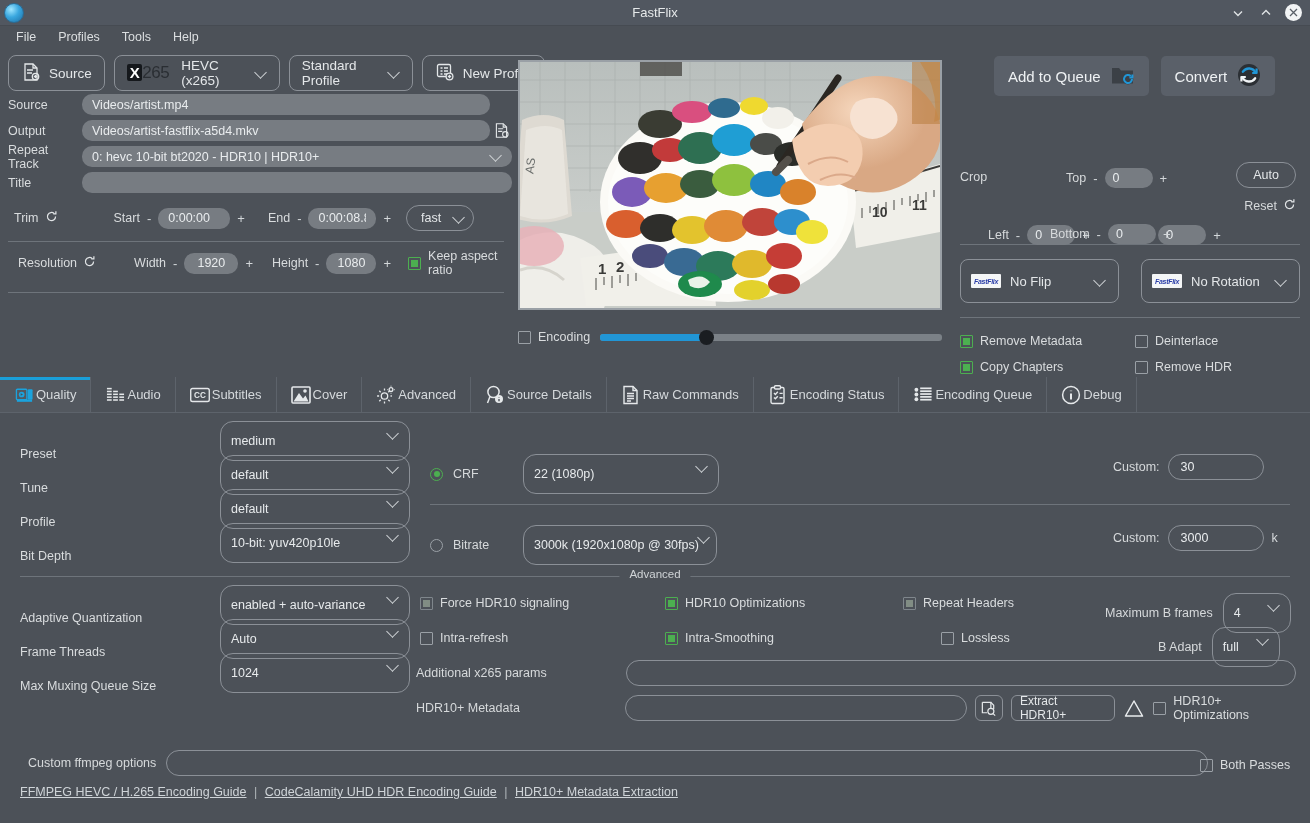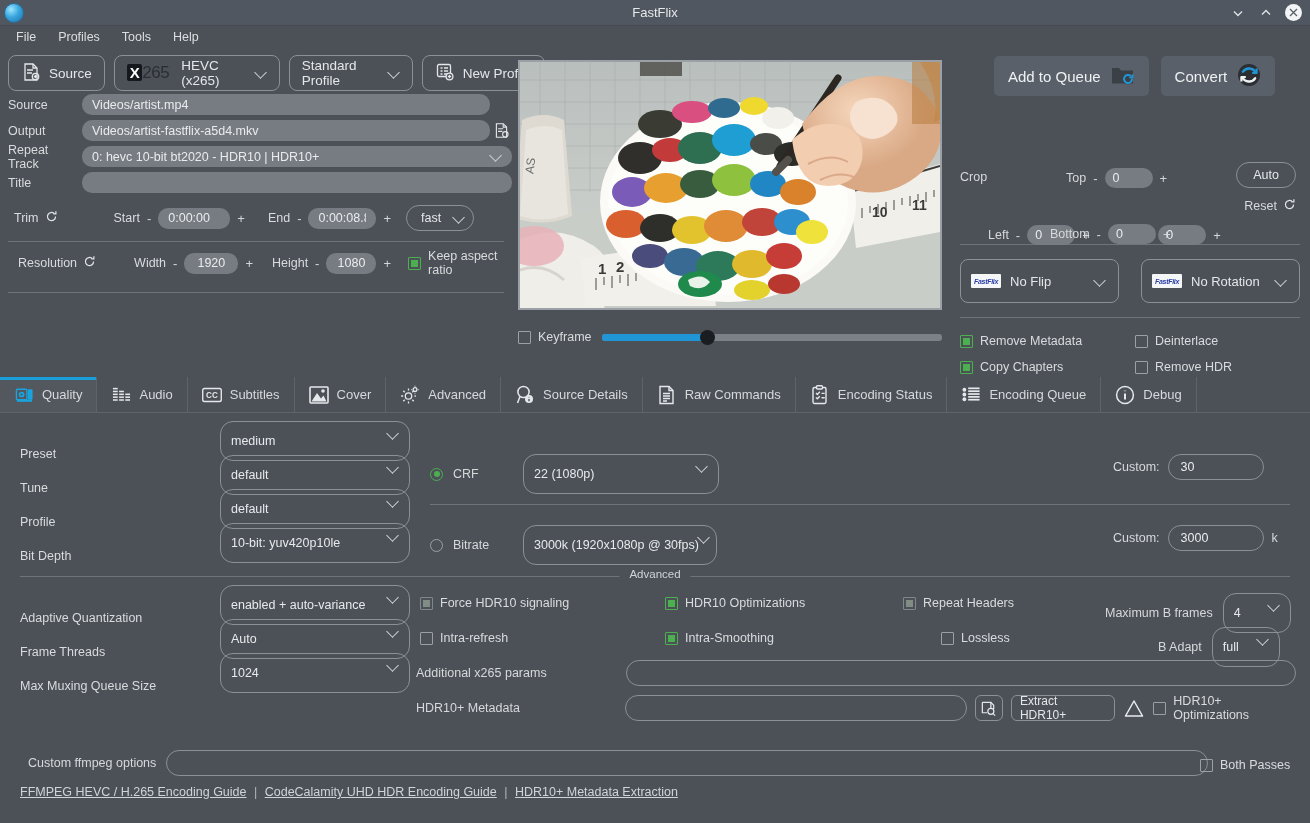--- a/index.html
+++ b/index.html
@@ -138,21 +138,21 @@
     font-weight: bold; letter-spacing: -.3px; flex: none; overflow:hidden;
   }
   .cb-grid { display: grid; grid-template-columns: 175px 1fr; row-gap: 12px; margin-top: 16px; padding-left: 10px; }
 
   
   .tabstrip {
     position: absolute; left: 0; top: 377px; width: 1310px; height: 36px;
     background: #4c5158; display: flex; align-items: stretch; border-bottom: 1px solid #5d636b;
   }
   .tab {
-    display: flex; align-items: center; gap: 8px; padding: 0 14px; font-size: 13px;
+    display: flex; align-items: center; gap: 2px; padding: 0 14px; font-size: 13px;
     color: #d5d9dc; cursor: pointer; border-right: 1px solid #5d636b; position: relative;
   }
   .tab.active { background: #53585f; }
   .tab.active::before { content: ""; position: absolute; left: 0; right: 0; top: 0; height: 3px; background: #1a9fd9; }
   .tab-ico { width: 20px; height: 20px; display: flex; align-items: center; justify-content: center; color: #e5e8ea; flex: none; }
 
   
   .panel { position: absolute; left: 0; top: 413px; width: 1310px; height: 410px; background: #4c5158; }
   .q-left { position: absolute; left: 20px; top: 14px; width: 400px; }
   .q-row { display: flex; align-items: flex-end; height: 34px; }
@@ -443,21 +443,21 @@
         <path d="M400 0 q20 30 14 60 l20 -8 V0 z" fill="#cf8f46" opacity="0.6"></path>
         <rect x="392" y="0" width="28" height="62" fill="#b87c3e" opacity="0.55"></rect>
         <rect x="120" y="0" width="42" height="14" fill="#4b4a46" opacity="0.8"></rect>
       </svg>
     </div>
   </div>
 
   <div class="kf-row">
     <label class="cb">
       <span class="cbox"></span>
-      <span>Keyframe</span>
+      <span>Encoding</span>
     </label>
     <div class="slider">
       <div class="slider-fill" style="width: 31%;"></div>
       <div class="slider-knob" style="left: calc(31% - 7px);"></div>
     </div>
   </div>
 
   <div class="right-col">
     <div style="display:flex; gap:12px; padding-left:44px;">
       <div class="big-btn">

